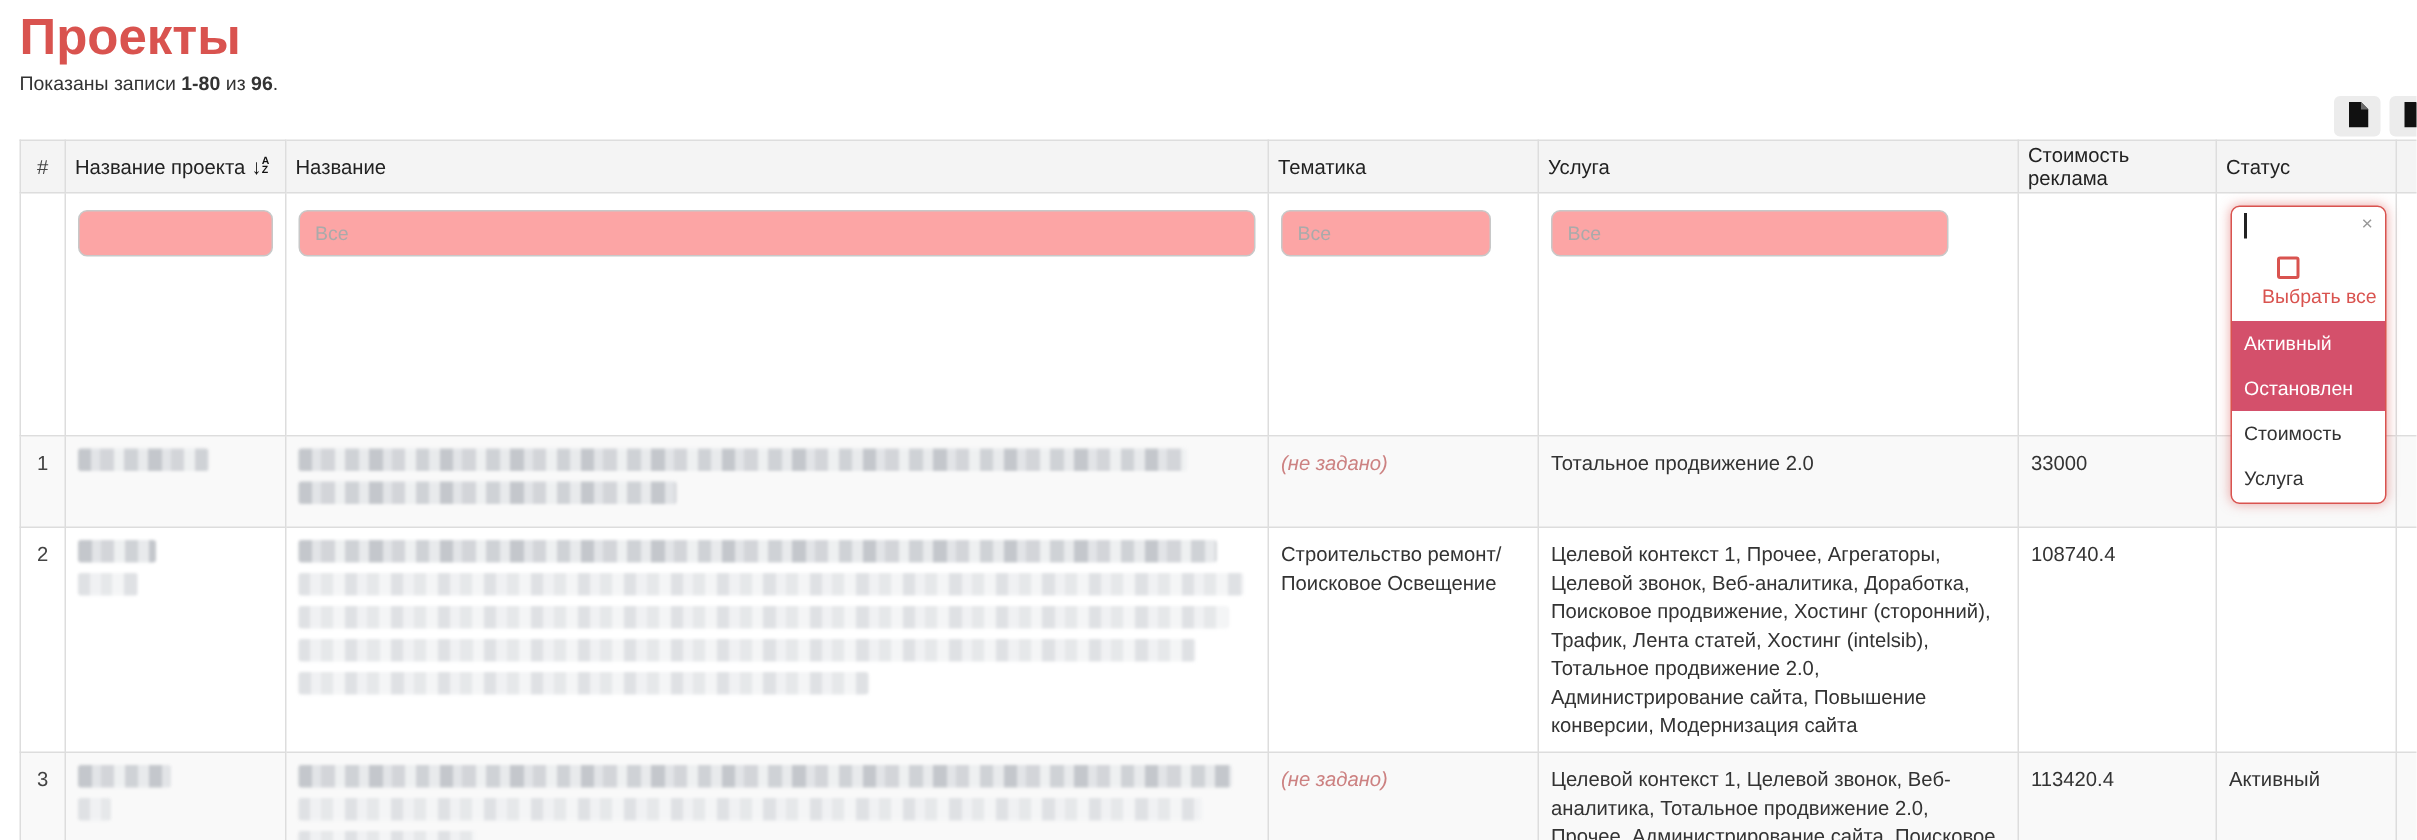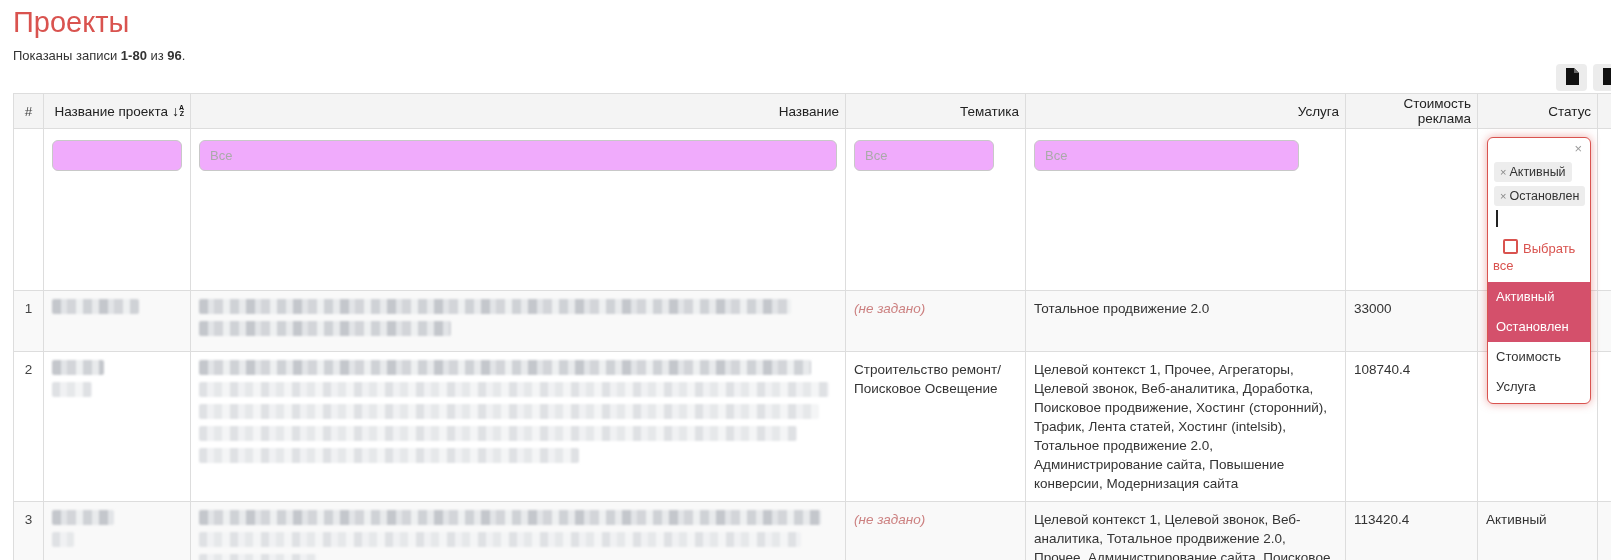--- a/index.html
+++ b/index.html
@@ -1,65 +1,65 @@
 <!DOCTYPE html>
 <html><head>
 <meta charset="utf-8">
 <style>
   html,body{margin:0;padding:0;}
   body{
     width:1611px;height:560px;overflow:hidden;position:relative;background:#fff;
     font-family:"Liberation Sans","DejaVu Sans",sans-serif;color:#333;
   }
-  .page-title{position:absolute;left:13px;top:6px;margin:0;font-size:29px;font-weight:400;color:#d9534f;}
+  .page-title{position:absolute;left:13px;top:6px;margin:0;font-size:34px;font-weight:700;color:#d9534f;}
   .summary{position:absolute;left:13px;top:48px;font-size:13px;color:#333;}
   .summary b{font-weight:700;}
   .toolbar-btn{position:absolute;top:64px;width:31px;height:27px;background:#ececec;border:none;border-radius:4px;
     display:flex;align-items:center;justify-content:center;cursor:pointer;padding:0;}
   .toolbar-btn.b1{left:1556px;}
   .toolbar-btn.b2{left:1593px;}
 
   table.grid{position:absolute;left:13px;top:93px;border-collapse:collapse;table-layout:fixed;width:1664px;
     font-size:13.5px;color:#333;}
   .grid th,.grid td{border:1px solid #ddd;box-sizing:border-box;}
-  .grid thead th{background:#f4f4f4;height:35px;font-weight:400;color:#222;text-align:right;padding:0 6px;}
+  .grid thead th{background:#f4f4f4;height:35px;font-weight:400;color:#222;text-align:left;padding:0 6px;}
   .grid tr.filter-row td{height:162px;vertical-align:top;padding:11px 8px;background:#fff;}
   .grid tbody td{vertical-align:top;padding:8px;line-height:19px;}
   .grid tr.r1{height:54px;}
   .grid tr.r2{height:129px;}
   .grid tr.r3{height:150px;}
   .grid tr.odd td{background:#f9f9f9;}
   .grid td.num,.grid th.num{text-align:center;color:#444;}
   .sort-wrap{display:inline-flex;align-items:center;gap:4px;cursor:pointer;}
   .sort-ic{display:inline-flex;align-items:center;}
   .sort-ic .arr{font-size:14px;line-height:12px;color:#111;}
   .sort-ic .az{display:inline-flex;flex-direction:column;font-size:7px;line-height:6px;font-weight:700;color:#111;}
 
   input.flt{height:31px;border:1px solid #c8c8c8;border-radius:6px;padding:0 10px;font-size:13px;color:#555;
-    box-sizing:border-box;outline:none;background:#f0abfc;font-family:inherit;}
+    box-sizing:border-box;outline:none;background:#fca5a5;font-family:inherit;}
   input.flt::placeholder{color:#aaa;}
   .w-full{width:100%;}
   .w-theme{width:140px;}
   .w-service{width:265px;}
 
   .empty-theme{color:#cc8181;font-style:italic;}
 
   .bl{height:15px;margin:0 0 7px 0;border-radius:2px;filter:blur(1.2px);
     background:repeating-linear-gradient(90deg,#c4c7cc 0 9px,#e2e4e7 9px 15px,#d3d5d9 15px 24px,#eef0f1 24px 31px,#cfd2d6 31px 40px,#e8eaec 40px 47px);}
   .bl.lite{background:repeating-linear-gradient(90deg,#dfe1e4 0 8px,#f0f1f3 8px 15px,#e6e8ea 15px 23px,#f4f5f6 23px 31px);}
 
   .sw{position:absolute;left:1487px;top:137px;width:104px;background:#fff;border:1.5px solid #d9534f;border-radius:6px;
     box-shadow:0 0 8px rgba(217,83,79,.5);z-index:20;box-sizing:border-box;font-size:13px;overflow:hidden;padding-bottom:1px;}
   .sw-clear{position:absolute;top:4px;right:8px;color:#999;font-size:13px;cursor:pointer;line-height:13px;}
   .sw-tags{margin:24px 6px 0 6px;}
   .sw-tagline{margin-bottom:4px;}
   .sw-tag{display:inline-block;background:#ededed;border-radius:3px;padding:3px 6px;font-size:12.5px;color:#333;white-space:nowrap;cursor:default;}
   .sw-tag .x{color:#888;margin-right:3px;font-size:11px;cursor:pointer;}
   .caret{width:1.5px;height:17px;background:#222;margin:4px 0 0 8px;}
-  .sw-selectall{color:#d9534f;margin:12px 4px 0 5px;line-height:17px;text-indent:10px;cursor:pointer;}
+  .sw-selectall{color:#d9534f;margin:12px 4px 0 20px;line-height:17px;text-indent:10px;cursor:pointer;}
   .sw-selectall .cb{display:inline-block;width:11px;height:11px;border:2px solid #d9534f;border-radius:2px;
     vertical-align:-1px;margin-right:5px;box-sizing:content-box;}
   .sw-opts{margin-top:8px;}
   .sw-opt{padding:6px 8px;line-height:18px;color:#333;cursor:pointer;}
   .sw-opt.sel{background:#d4506b;color:#fff;}
 </style>
 </head>
 <body>
 
 <h1 class="page-title">Проекты</h1>
@@ -189,28 +189,20 @@
       <td>Целевой контекст 1, Целевой звонок, Веб-аналитика, Тотальное продвижение 2.0, Прочее, Администрирование сайта, Поисковое продвижение 2.0, Модернизация сайта, Таргетированная реклама, Веб-аналитика. Услуги/ витрины</td>
       <td>113420.4</td>
       <td>Активный</td>
       <td></td>
     </tr>
   </tbody>
 </table>
 
 <div class="sw">
   <span class="sw-clear">×</span>
-  <div class="sw-tags">
-    <div class="sw-tagline">
-      <span class="sw-tag"><span class="x">×</span><span>Активный</span></span>
-    </div>
-    <div class="sw-tagline">
-      <span class="sw-tag"><span class="x">×</span><span>Остановлен</span></span>
-    </div>
-  </div>
   <div class="caret"></div>
   <div class="sw-selectall"><span class="cb"></span><span>Выбрать все</span></div>
   <div class="sw-opts">
     <div class="sw-opt sel">Активный</div>
     <div class="sw-opt sel">Остановлен</div>
     <div class="sw-opt">Стоимость</div>
     <div class="sw-opt">Услуга</div>
   </div>
 </div>
 

